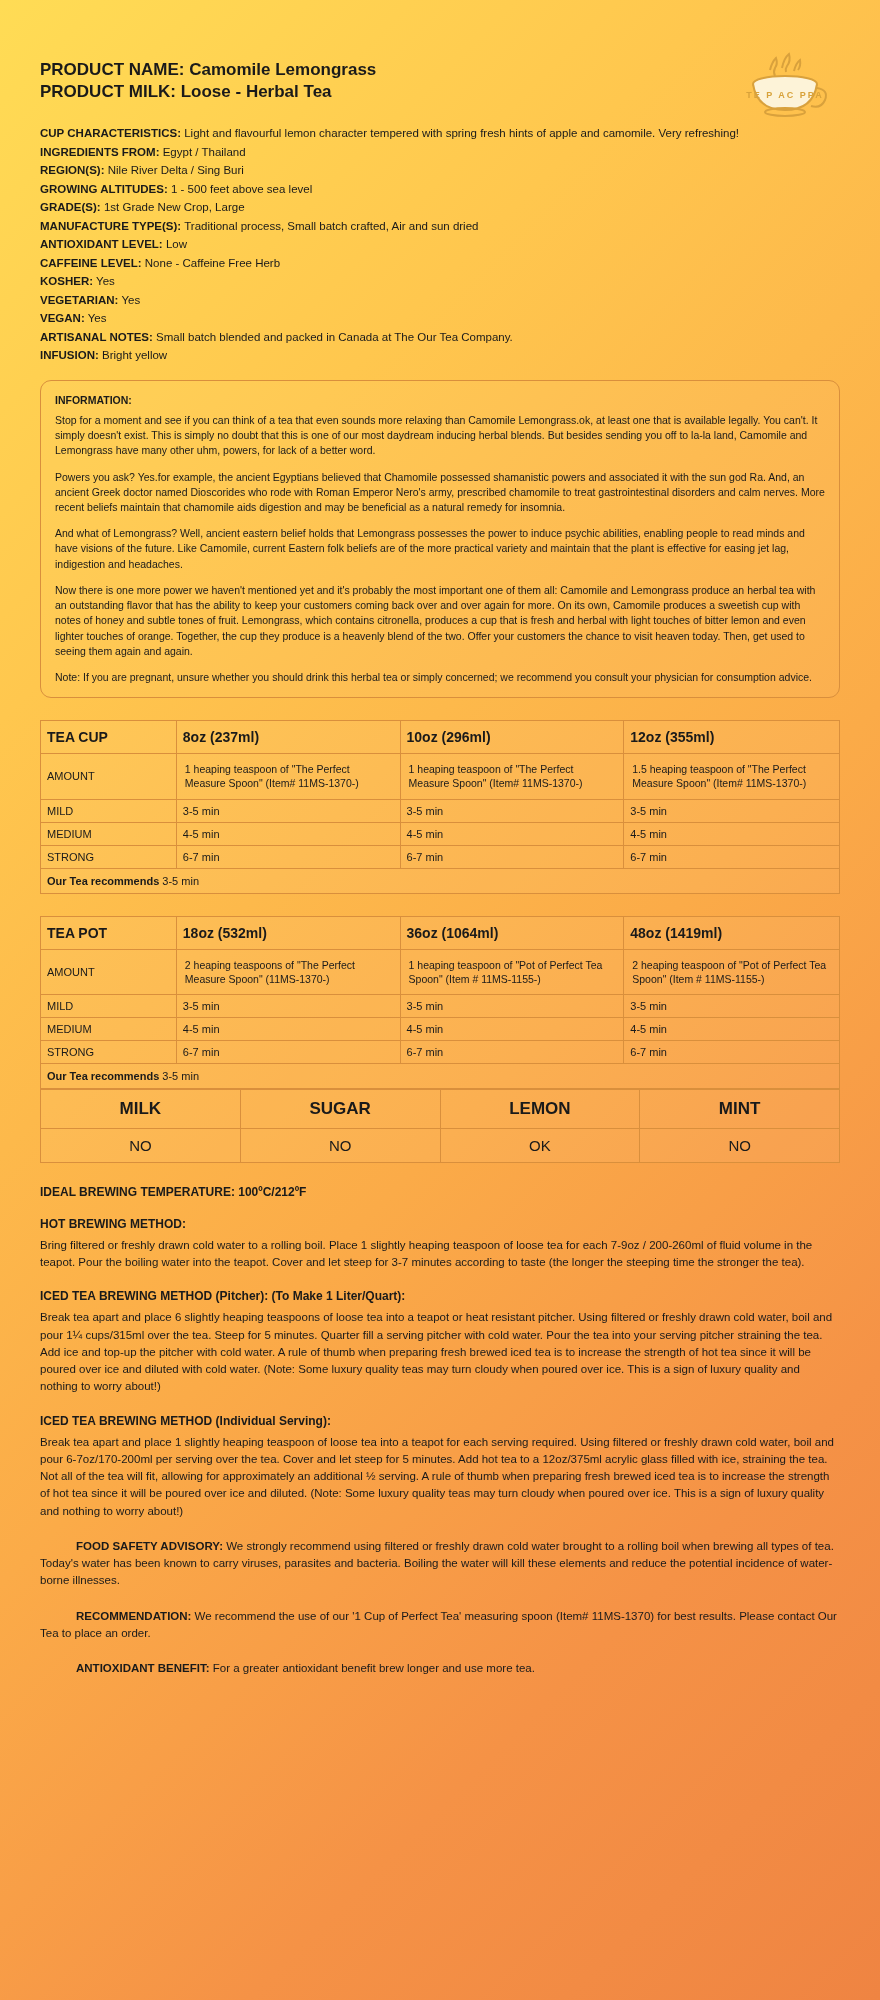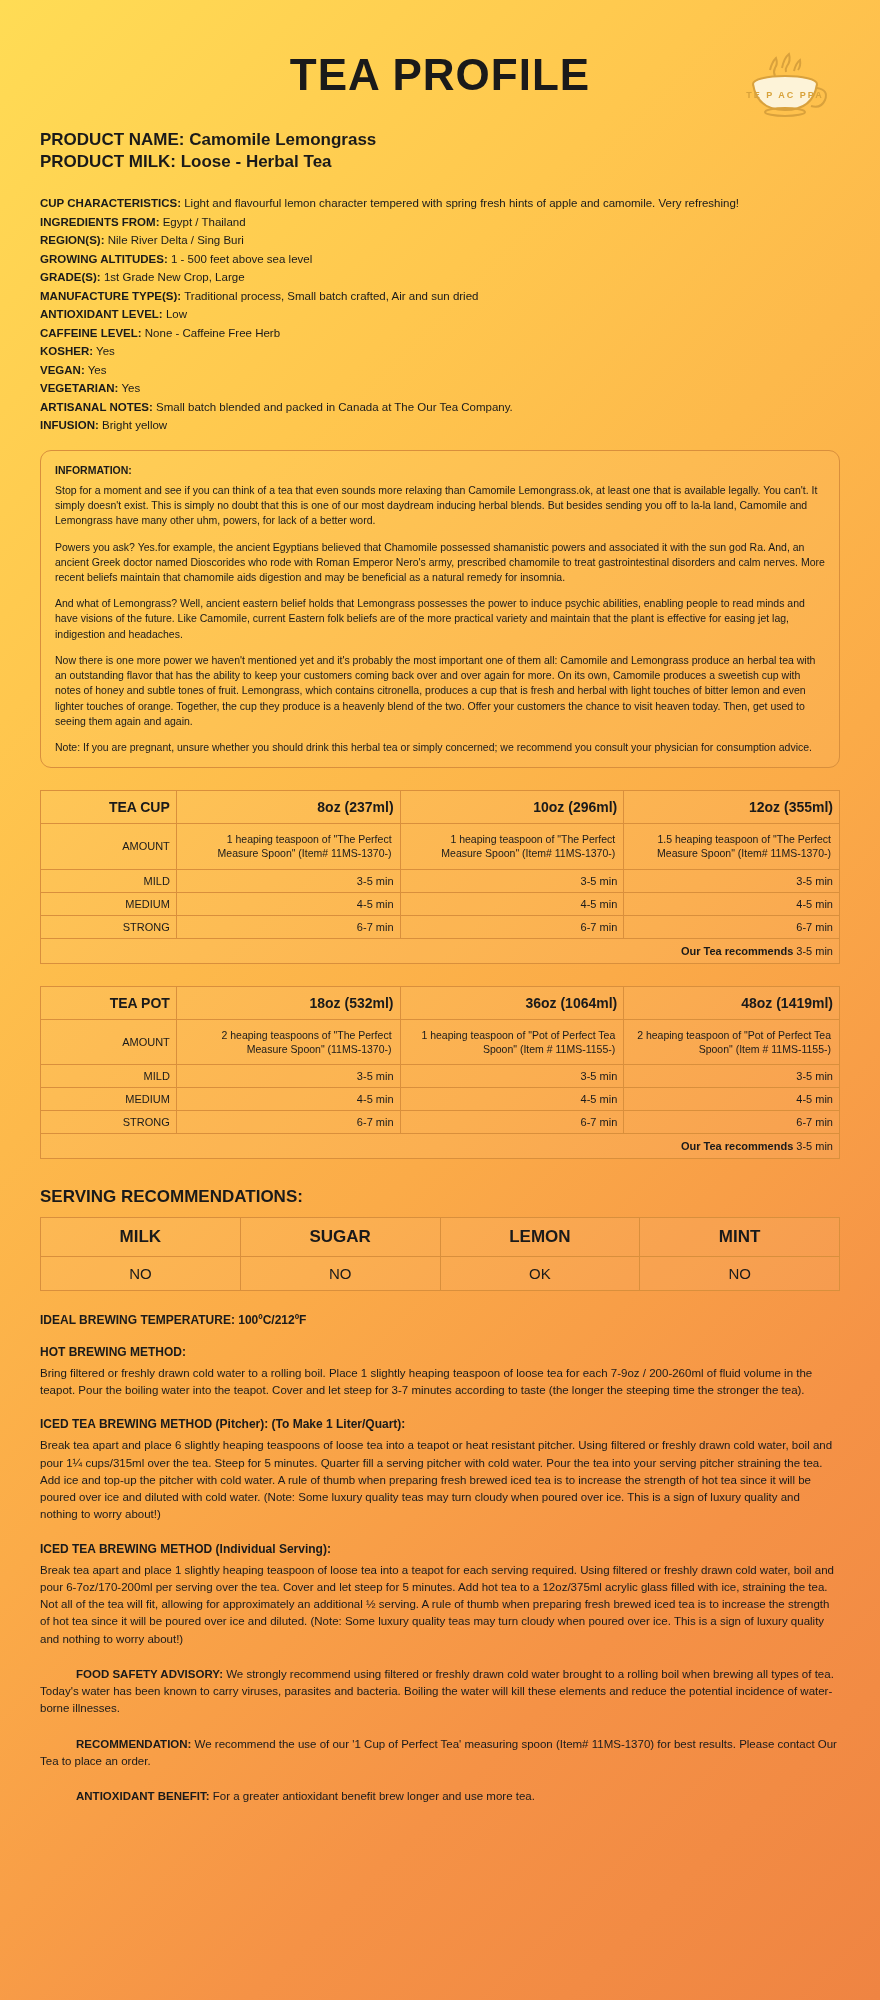--- a/index.html
+++ b/index.html
@@ -59,21 +59,21 @@
   table.brew{
     width:100%;
     border-collapse:collapse;
     margin-top:22px;
     font-size:11px;
     background:rgba(255,255,255,0.05);
   }
   table.brew th,table.brew td{
     border:1px solid #d98f3c;
     padding:5px 6px;
-    text-align:right;
+    text-align:left;
     vertical-align:middle;
   }
   table.brew thead th{
     font-size:14px;
     font-weight:bold;
     padding:8px 6px;
   }
   table.brew td.rowlab{font-size:11px;}
   table.brew td.amount{font-size:10.5px;line-height:1.35;padding:8px 8px;}
   table.brew tr.rec td{font-size:11px;padding:6px;}
@@ -107,21 +107,20 @@
   .blk .h{font-size:12px;font-weight:bold;margin-bottom:3px;}
   .inline-h{font-weight:bold;padding-left:36px;}
   .temp{font-size:12px;font-weight:bold;margin-top:22px;}
 </style>
 </head>
 <body>
 
 <div class="page">
 
   <div class="title">
-    <span>TEA PROFILE</span>
     <span class="logo">
       <svg width="90" height="80" viewBox="0 0 90 80" aria-hidden="true">
         <g fill="none" stroke="#d9a13c" stroke-width="2">
           <path d="M30 26 q2 -8 6 -12 q2 6 -1 10 q-2 4 0 8"></path>
           <path d="M42 24 q2 -10 7 -14 q2 7 -2 12 q-2 3 -1 6"></path>
           <path d="M54 27 q2 -8 6 -11 q1 6 -2 10"></path>
         </g>
         <ellipse cx="45" cy="40" rx="32" ry="8" fill="#fdf3d8" stroke="#d9a13c" stroke-width="2"></ellipse>
         <path d="M13 40 q4 26 32 26 q28 0 32 -26" fill="#fdf3d8" stroke="#d9a13c" stroke-width="2"></path>
         <path d="M77 44 q12 2 8 12 q-4 9 -14 6" fill="none" stroke="#d9a13c" stroke-width="2"></path>
@@ -143,22 +142,22 @@
   <div class="spec-block">
     <div class="spec"><span class="k">CUP CHARACTERISTICS:</span> <span>Light and flavourful lemon character tempered with spring fresh hints of apple and camomile. Very refreshing!</span></div>
     <div class="spec"><span class="k">INGREDIENTS FROM:</span> <span>Egypt / Thailand</span></div>
     <div class="spec"><span class="k">REGION(S):</span> <span>Nile River Delta / Sing Buri</span></div>
     <div class="spec"><span class="k">GROWING ALTITUDES:</span> <span>1 - 500 feet above sea level</span></div>
     <div class="spec"><span class="k">GRADE(S):</span> <span>1st Grade New Crop, Large</span></div>
     <div class="spec"><span class="k">MANUFACTURE TYPE(S):</span> <span>Traditional process, Small batch crafted, Air and sun dried</span></div>
     <div class="spec"><span class="k">ANTIOXIDANT LEVEL:</span> <span>Low</span></div>
     <div class="spec"><span class="k">CAFFEINE LEVEL:</span> <span>None - Caffeine Free Herb</span></div>
     <div class="spec"><span class="k">KOSHER:</span> <span>Yes</span></div>
+    <div class="spec"><span class="k">VEGETARIAN:</span> <span>Yes</span></div>
     <div class="spec"><span class="k">VEGAN:</span> <span>Yes</span></div>
-    <div class="spec"><span class="k">VEGETARIAN:</span> <span>Yes</span></div>
     <div class="spec"><span class="k">ARTISANAL NOTES:</span> <span>Small batch blended and packed in Canada at The Our Tea Company.</span></div>
     <div class="spec"><span class="k">INFUSION:</span> <span>Bright yellow</span></div>
   </div>
 
   <div class="info-box">
     <div class="hdr">INFORMATION:</div>
     <p>Stop for a moment and see if you can think of a tea that even sounds more relaxing than Camomile Lemongrass.ok, at least one that is available legally. You can't. It simply doesn't exist. This is simply no doubt that this is one of our most daydream inducing herbal blends. But besides sending you off to la-la land, Camomile and Lemongrass have many other uhm, powers, for lack of a better word.</p>
     <p>Powers you ask? Yes.for example, the ancient Egyptians believed that Chamomile possessed shamanistic powers and associated it with the sun god Ra. And, an ancient Greek doctor named Dioscorides who rode with Roman Emperor Nero's army, prescribed chamomile to treat gastrointestinal disorders and calm nerves. More recent beliefs maintain that chamomile aids digestion and may be beneficial as a natural remedy for insomnia.</p>
     <p>And what of Lemongrass? Well, ancient eastern belief holds that Lemongrass possesses the power to induce psychic abilities, enabling people to read minds and have visions of the future. Like Camomile, current Eastern folk beliefs are of the more practical variety and maintain that the plant is effective for easing jet lag, indigestion and headaches.</p>
     <p>Now there is one more power we haven't mentioned yet and it's probably the most important one of them all: Camomile and Lemongrass produce an herbal tea with an outstanding flavor that has the ability to keep your customers coming back over and over again for more. On its own, Camomile produces a sweetish cup with notes of honey and subtle tones of fruit. Lemongrass, which contains citronella, produces a cup that is fresh and herbal with light touches of bitter lemon and even lighter touches of orange. Together, the cup they produce is a heavenly blend of the two. Offer your customers the chance to visit heaven today. Then, get used to seeing them again and again.</p>
@@ -244,21 +243,20 @@
       </tr>
       <tr class="rec">
         <td colspan="4">
           <b>Our Tea recommends</b>
           <span>3-5 min</span>
         </td>
       </tr>
     </tbody>
   </table>
 
-  <h2 class="section">SERVING RECOMMENDATIONS:</h2>
 
   <table class="serving">
     <thead>
       <tr>
         <th style="width:25%">MILK</th>
         <th style="width:25%">SUGAR</th>
         <th style="width:25%">LEMON</th>
         <th style="width:25%">MINT</th>
       </tr>
     </thead>

